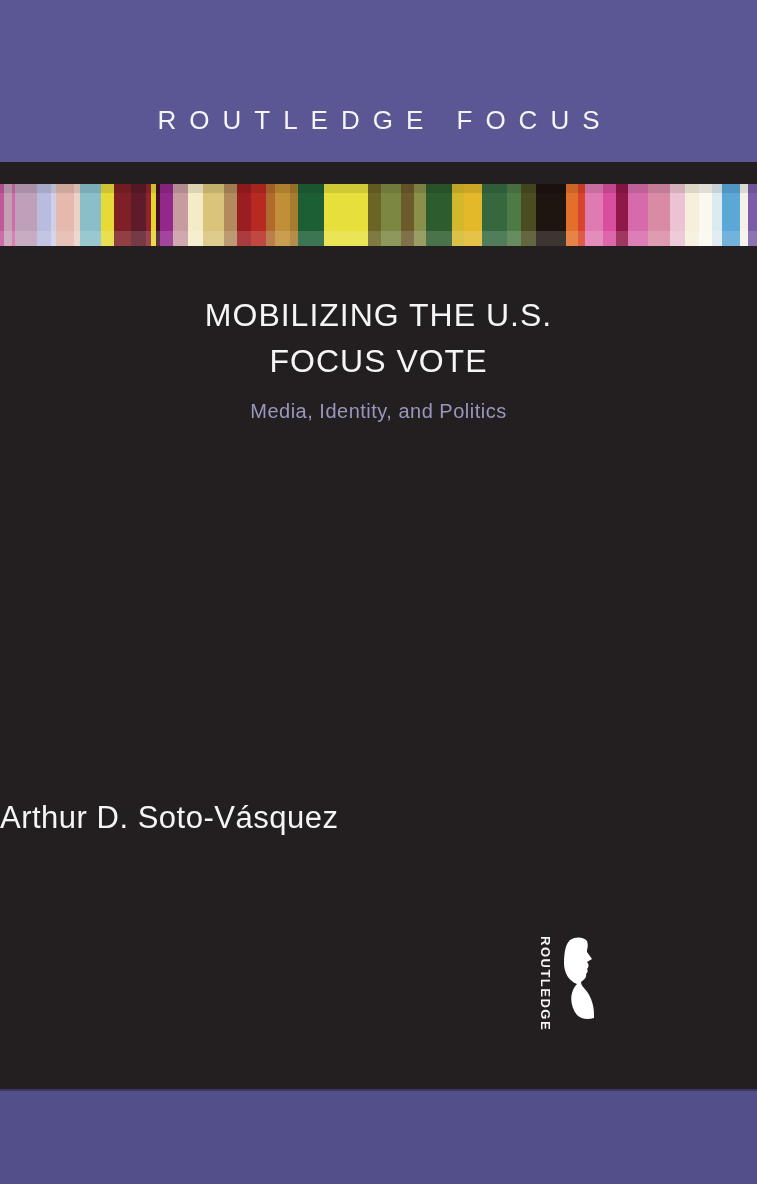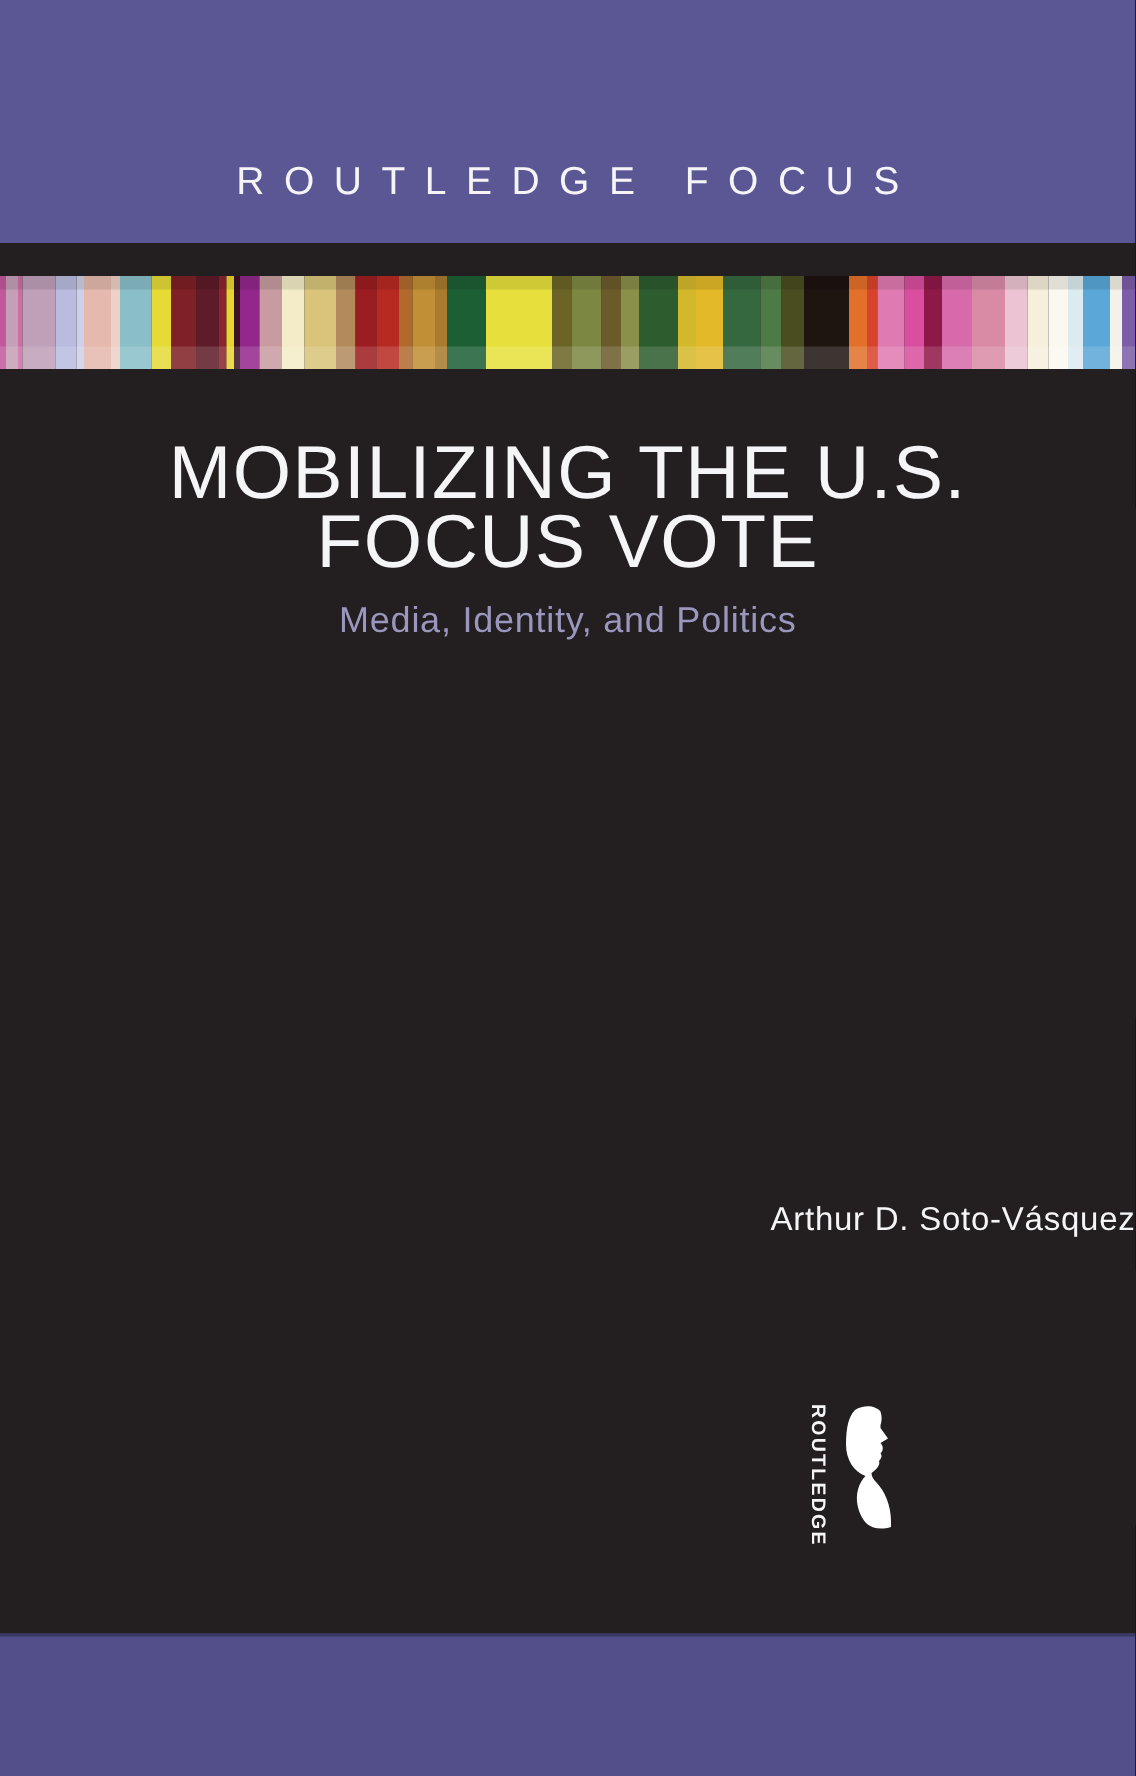--- a/index.html
+++ b/index.html
@@ -39,34 +39,34 @@
     background:rgba(255,255,255,0.14);pointer-events:none;
   }
   
   .title-block{
     position:absolute;left:0;top:292px;width:100%;
     text-align:center;
   }
   .title{
     margin:0;
     color:var(--text-white,#FBFAFA);
-    font-size:50px;line-height:46px;font-weight:400;
+    font-size:32px;line-height:46px;font-weight:400;
     letter-spacing:1px;
   }
   .subtitle{
     margin:16px 0 0 0;
     color:var(--subtitle-lavender,#9A96BD);
-    font-size:24px;font-weight:400;letter-spacing:0.5px;
+    font-size:20px;font-weight:400;letter-spacing:0.5px;
   }
   
   .author{
     position:absolute;left:0;top:800px;width:100%;
-    text-align:right;
+    text-align:left;
     color:var(--text-white,#F2F1F1);
-    font-size:22px;font-weight:400;letter-spacing:0.5px;
+    font-size:31px;font-weight:400;letter-spacing:0.5px;
   }
   
   .logo{
     position:absolute;left:538px;top:936px;height:86px;
     display:flex;align-items:stretch;
   }
   .logo-word{
     writing-mode:vertical-rl; 
     color:var(--text-white,#FFFFFF);
     font-size:13px;font-weight:700;

